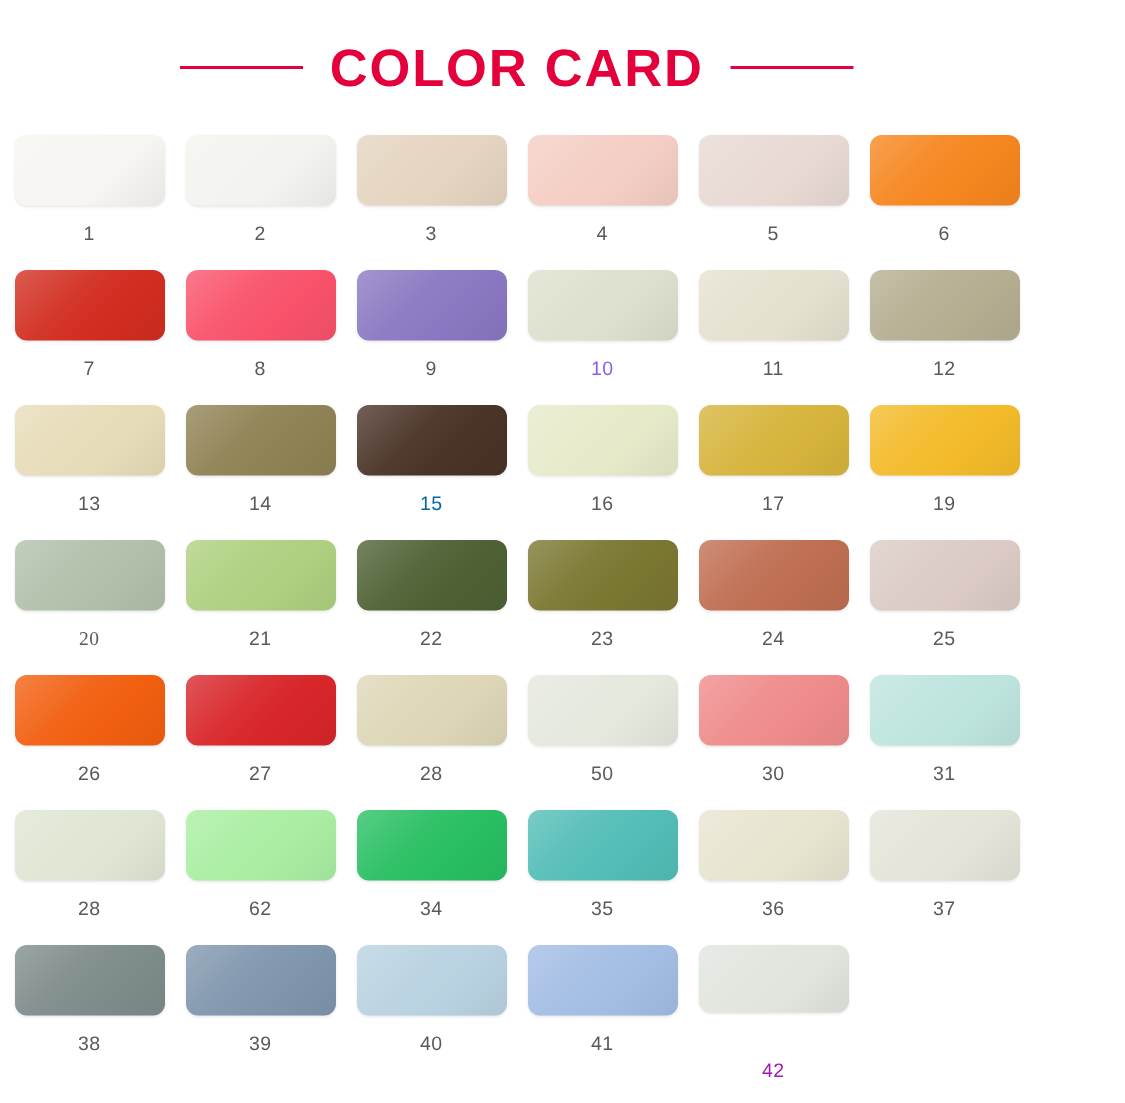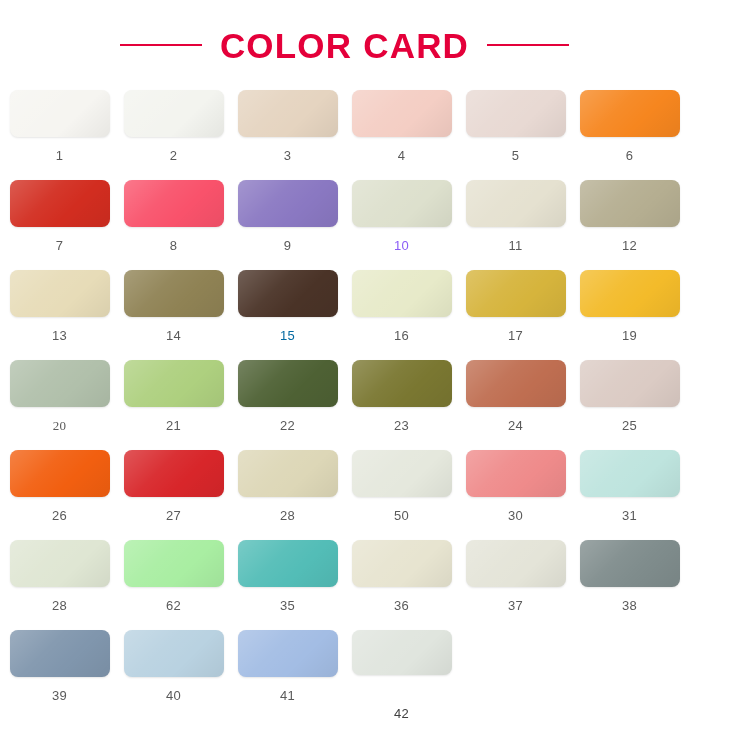--- a/index.html
+++ b/index.html
@@ -226,20 +226,24 @@
       </div>
       <div class="cell">
         <div class="swatch" style="background: rgb(223, 230, 211);"></div>
         <div class="num" style="color: rgb(90, 90, 90);">28</div>
       </div>
       <div class="cell">
         <div class="swatch" style="background: rgb(169, 238, 162);"></div>
         <div class="num" style="color: rgb(90, 90, 90);">62</div>
       </div>
       <div class="cell">
+        <div class="swatch" style="background: rgb(40, 191, 99);"></div>
+        <div class="num" style="color: rgb(90, 90, 90);">34</div>
+      </div>
+      <div class="cell">
         <div class="swatch" style="background: rgb(83, 189, 183);"></div>
         <div class="num" style="color: rgb(90, 90, 90);">35</div>
       </div>
       <div class="cell">
         <div class="swatch" style="background: rgb(231, 228, 208);"></div>
         <div class="num" style="color: rgb(90, 90, 90);">36</div>
       </div>
       <div class="cell">
         <div class="swatch" style="background: rgb(228, 228, 216);"></div>
         <div class="num" style="color: rgb(90, 90, 90); margin-top: 12px;">37</div>
@@ -255,17 +259,17 @@
       <div class="cell">
         <div class="swatch" style="background: rgb(185, 210, 225);"></div>
         <div class="num" style="color: rgb(90, 90, 90);">40</div>
       </div>
       <div class="cell">
         <div class="swatch" style="background: rgb(163, 189, 228);"></div>
         <div class="num" style="color: rgb(90, 90, 90);">41</div>
       </div>
       <div class="cell">
         <div class="swatch" style="background: rgb(224, 229, 222);"></div>
-        <div class="num" style="color: #404040; margin-top: 32px;">42</div>
+        <div class="num" style="color: #a21caf; margin-top: 32px;">42</div>
       </div>
     </div>
 
 </div>
 
 </body></html>

